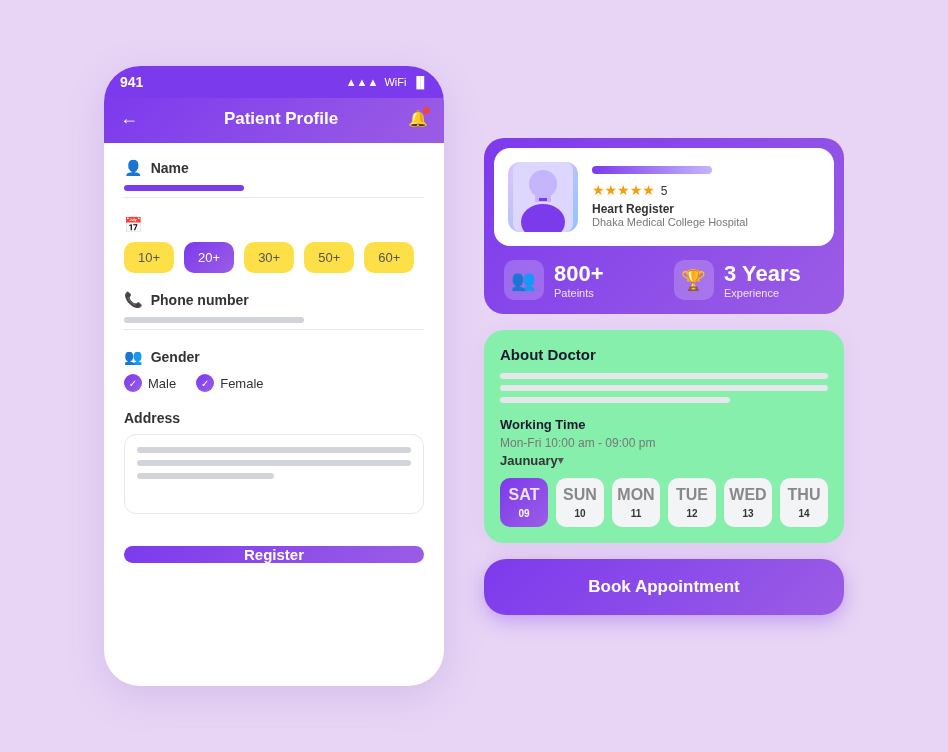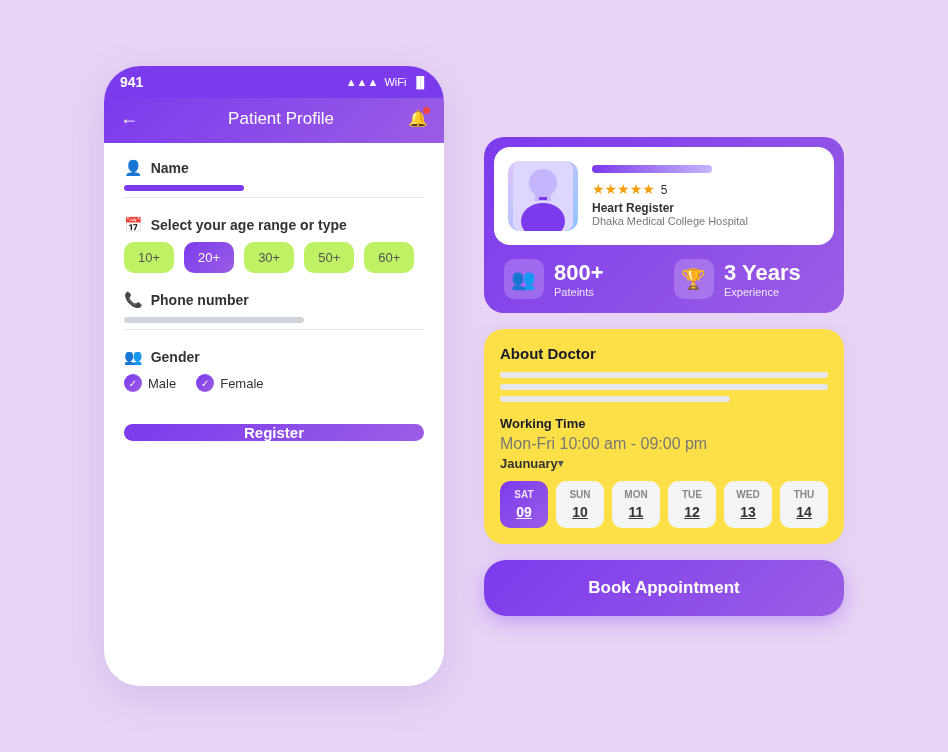--- a/index.html
+++ b/index.html
@@ -57,21 +57,21 @@
       justify-content: space-between;
     }
     .phone-header .back-btn {
       color: #fff;
       font-size: 18px;
       cursor: pointer;
     }
     .phone-header .title {
       color: #fff;
       font-size: 17px;
-      font-weight: 400;
+      font-weight: 700;
       margin-left: 16px;
     }
     .phone-header .bell {
       position: relative;
       color: #fff;
       font-size: 16px;
     }
     .bell-dot {
       position: absolute;
       top: -2px;
@@ -121,21 +121,21 @@
 
     .age-options {
       display: flex;
       gap: 10px;
       margin-top: 6px;
     }
     .age-btn {
       padding: 8px 14px;
       border-radius: 10px;
       border: none;
-      background: #bef264;
+      background: #fde047;
       color: #555;
       font-size: 13px;
       cursor: pointer;
     }
     .age-btn.active {
       background: linear-gradient(135deg, #7c3aed, #9b5de5);
       color: #fff;
     }
 
     .phone-bar-group {
@@ -300,21 +300,21 @@
       font-size: 22px;
       font-weight: 700;
       color: #fff;
     }
     .stat-text .stat-label {
       font-size: 11px;
       color: rgba(255,255,255,0.85);
     }
 
     .about-card {
-      background: #fde047;
+      background: #86efac;
       border-radius: 20px;
       padding: 16px;
       box-shadow: 0 4px 20px rgba(100,60,180,0.08);
     }
     .about-title {
       font-size: 15px;
       font-weight: 700;
       color: #1a1a2e;
       margin-bottom: 10px;
     }
@@ -332,21 +332,21 @@
     .about-line.w100 { width: 100%; }
     .about-line.w70 { width: 70%; }
 
     .working-time-title {
       font-size: 13px;
       font-weight: 700;
       color: #1a1a2e;
       margin-bottom: 4px;
     }
     .working-time-text {
-      font-size: 16px;
+      font-size: 12px;
       color: #777;
       margin-bottom: 3px;
     }
 
     .month-selector {
       display: flex;
       align-items: center;
       margin-bottom: 10px;
     }
     .month-label {
@@ -371,33 +371,32 @@
       align-items: center;
       padding: 8px 4px;
       border-radius: 10px;
       background: #f3f4f6;
       cursor: pointer;
     }
     .date-item.active {
       background: linear-gradient(135deg, #7c3aed, #9b5de5);
     }
     .date-day {
-      font-size: 10px;
+      font-size: 16px;
       font-weight: 600;
       color: #888;
       margin-bottom: 4px;
     }
     .date-item.active .date-day {
       color: rgba(255,255,255,0.85);
     }
     .date-num {
-      font-size: 14px;
+      font-size: 10px;
       font-weight: 700;
       color: #333;
-      text-decoration: underline;
     }
     .date-item.active .date-num {
       color: #fff;
     }
 
     .book-btn {
       width: 100%;
       padding: 18px;
       border: none;
       border-radius: 22px;
@@ -441,21 +440,20 @@
         <span>Name</span>
       </div>
       <div class="input-bar short"></div>
       <div class="field-divider"></div>
     </div>
 
     
     <div class="form-section">
       <div class="field-label">
         <span class="icon">📅</span>
-        <span>Select your age range or type</span>
       </div>
       <div class="age-options">
         <button class="age-btn">10+</button>
         <button class="age-btn active">20+</button>
         <button class="age-btn">30+</button>
         <button class="age-btn">50+</button>
         <button class="age-btn">60+</button>
       </div>
     </div>
 
@@ -483,20 +481,30 @@
           <span>Male</span>
         </div>
         <div class="gender-option">
           <div class="gender-check">✓</div>
           <span>Female</span>
         </div>
       </div>
     </div>
 
     
+    <div class="form-section">
+      <div class="field-label">
+        <span>Address</span>
+      </div>
+      <div class="address-box">
+        <div class="address-line w100"></div>
+        <div class="address-line w100"></div>
+        <div class="address-line w50"></div>
+      </div>
+    </div>
 
     
     <button class="register-btn">Register</button>
   </div>
 </div>
 
 <div class="right-panel">
 
   <div class="doctor-card">
     <div class="doctor-top">

